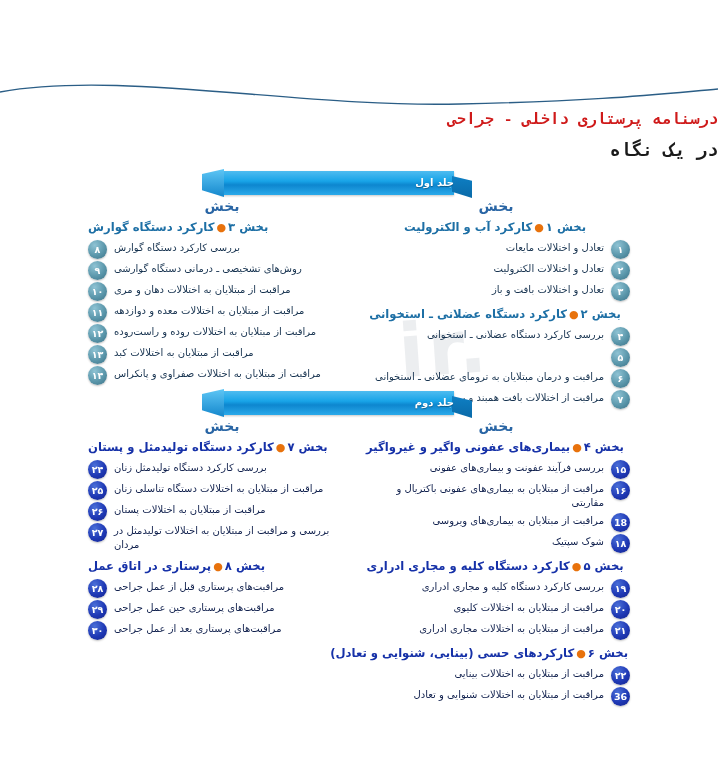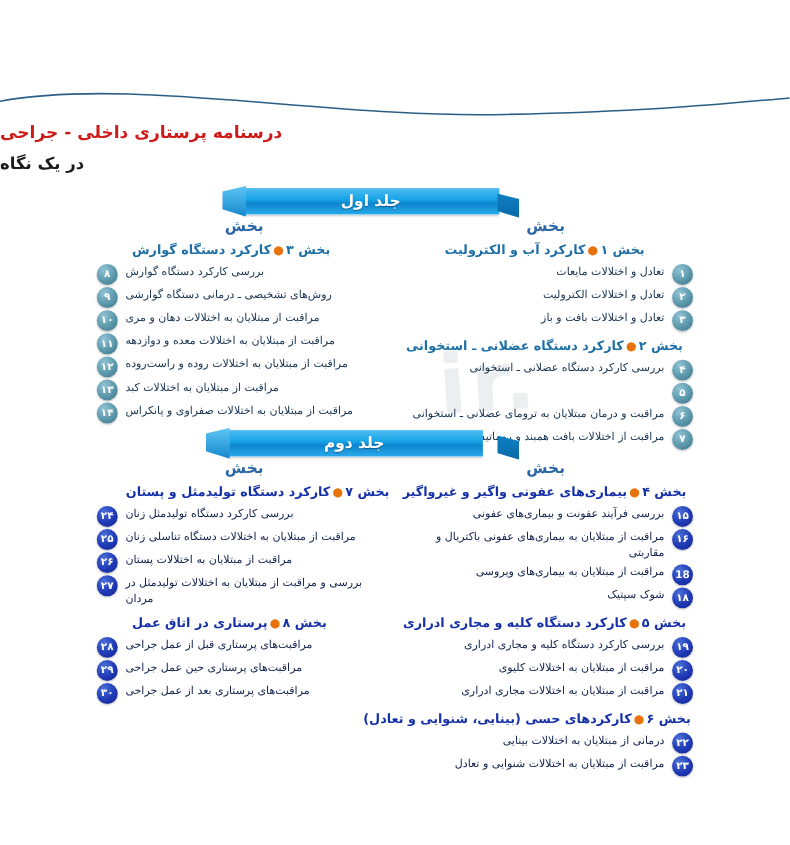--- a/index.html
+++ b/index.html
@@ -46,33 +46,34 @@
     user-select: none;
     white-space: nowrap;
   }
 
   
   .title-block {
     position: absolute;
     top: 110px;
     left: 0;
     width: 718px;
-    text-align: left;
+    text-align: right;
+    font-family: Liberation Mono, monospace;
   }
   .doc-title {
     color: #cf1a1a;
     font-size: 15.5px;
     font-weight: bold;
     line-height: 1.4;
     margin: 0;
     letter-spacing: 0px;
   }
   .doc-subtitle {
     color: #1a1a1a;
-    font-size: 15px;
+    font-size: 18px;
     font-weight: bold;
     margin: 7px 0 0 0;
     line-height: 1.4;
   }
 
   
   .ribbon {
     position: absolute;
     width: 270px;
     height: 32px;
@@ -86,23 +87,23 @@
     background: linear-gradient(180deg,#4fbcf0 0%, #18a4e8 42%, #0d86cf 58%, #2aa9ea 100%);
     box-shadow: 0 1px 2px rgba(0,0,0,0.22);
   }
   .ribbon .ribbon-label {
     position: absolute;
     left: 18px;
     top: 3px;
     width: 234px;
     height: 24px;
     line-height: 24px;
-    text-align: center;
+    text-align: right;
     color: #ffffff;
-    font-size: 14px;
+    font-size: 10px;
     font-weight: bold;
     text-shadow: 0 1px 1px rgba(0,0,0,0.35);
     z-index: 3;
   }
   
   .ribbon .fold-right {
     position: absolute;
     right: 0px;
     top: 8px;
     width: 20px;
@@ -193,21 +194,21 @@
     color: #0f1f4a;
     padding-top: 2px;
   }
   .vol1 .item-text { color: #16324f; }
   .vol2 .item-text { color: #10204d; }
 
   
   .col-left .item { flex-direction: row-reverse; }
   .col-left .badge { margin-left: 0; margin-right: 7px; }
   .col-left .item-text { text-align: left; direction: rtl; }
-  .col-left .section-title { text-align: left; margin-left: 32px; }
+  .col-left .section-title { text-align: left; }
   .col-left .bakhsh-header { text-align: center; }
 </style>
 </head>
 <body>
 
 <div class="wave-wrap">
   <svg width="718" height="40" viewBox="0 0 718 40" xmlns="http://www.w3.org/2000/svg">
     <path d="M0 14 C 120 -8, 300 30, 460 26 C 600 23, 660 16, 718 11" fill="none" stroke="#2b5e86" stroke-width="1.4"></path>
   </svg>
 </div>
@@ -295,21 +296,21 @@
           <span class="item-text">مراقبت از مبتلایان به اختلالات کبد</span>
         </div>
         <div class="item">
           <span class="badge">۱۴</span>
           <span class="item-text">مراقبت از مبتلایان به اختلالات صفراوی و پانکراس</span>
         </div>
       </div>
     </div>
 </div>
 
-<div class="ribbon" id="ribbon-2" style="top:388px; right:246px;padding-left:15px;">
+<div class="ribbon" id="ribbon-2" style="top:388px; right:246px;">
   <div class="fold-right"></div>
   <div class="fold-left"></div>
   <div class="ribbon-body"></div>
   <div class="ribbon-label">جلد دوم</div>
 </div>
 
 <div class="col col-right vol2" id="vol2-right" style="top:418px;">
   <div class="bakhsh-header">بخش</div>
   <div class="sections">
       <div class="section">
@@ -343,24 +344,24 @@
         </div>
         <div class="item">
           <span class="badge">۲۱</span>
           <span class="item-text">مراقبت از مبتلایان به اختلالات مجاری ادراری</span>
         </div>
       </div>
       <div class="section">
         <div class="section-title"><span>بخش ۶</span><span class="bullet">●</span><span>کارکردهای حسی (بینایی، شنوایی و تعادل)</span></div>
         <div class="item">
           <span class="badge">۲۲</span>
-          <span class="item-text">درمانی از مبتلایان به اختلالات بینایی</span>
-        </div>
-        <div class="item">
-          <span class="badge">۲۳</span>
+          <span class="item-text">مراقبت از مبتلایان به اختلالات بینایی</span>
+        </div>
+        <div class="item">
+          <span class="badge">36</span>
           <span class="item-text">مراقبت از مبتلایان به اختلالات شنوایی و تعادل</span>
         </div>
       </div>
     </div>
 </div>
 
 <div class="col col-left vol2" id="vol2-left" style="top:418px;">
   <div class="bakhsh-header">بخش</div>
   <div class="sections">
       <div class="section">

